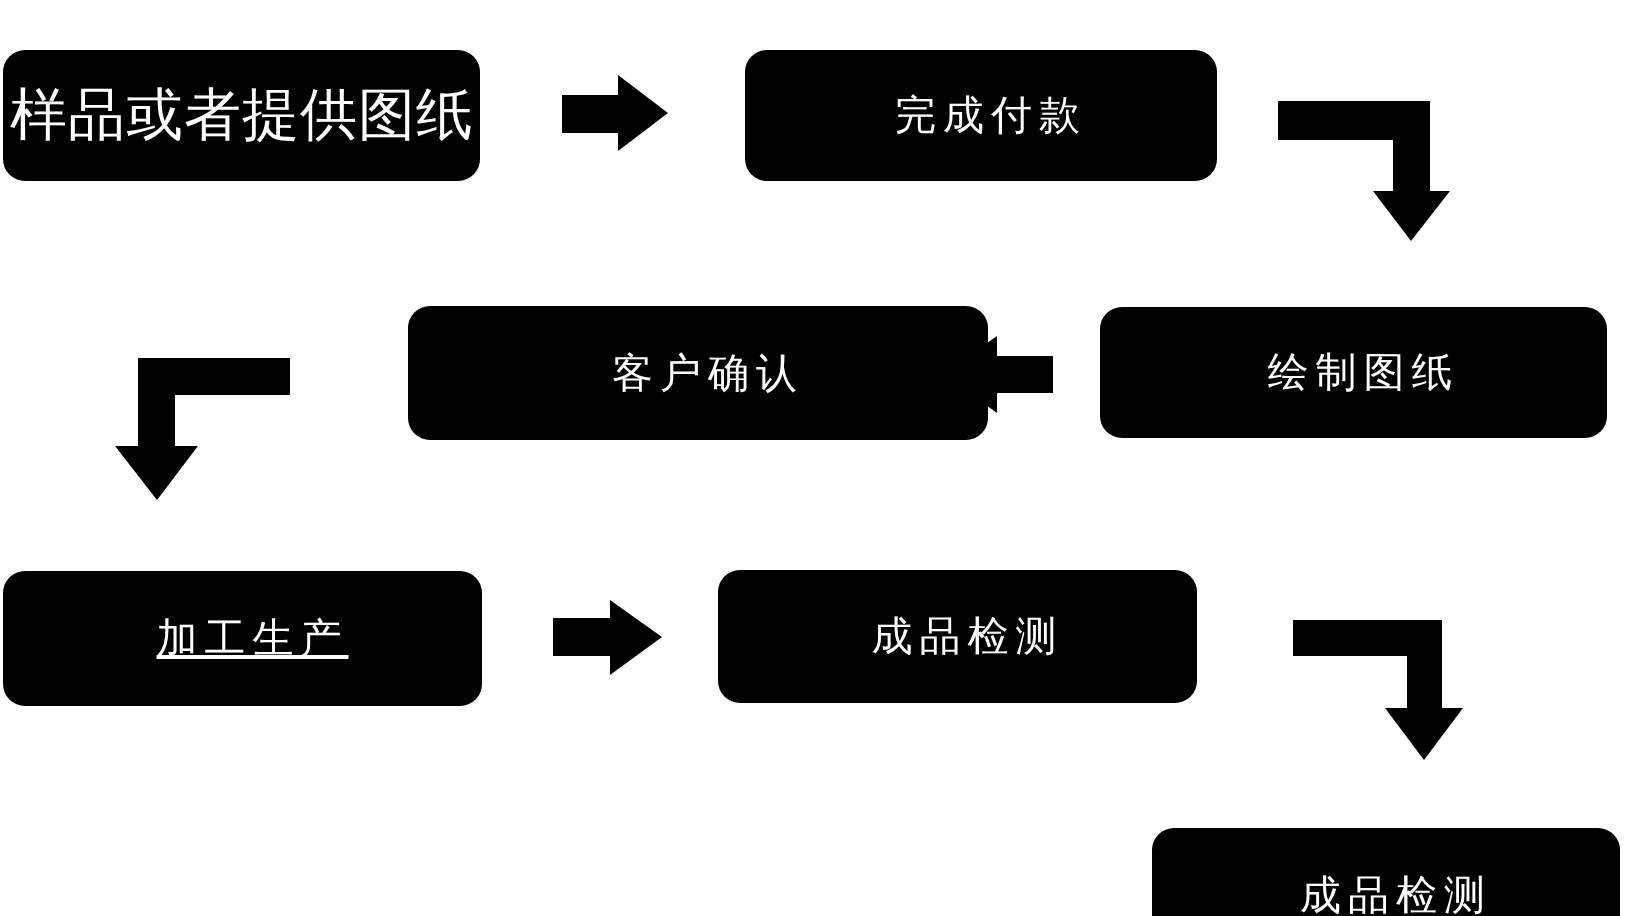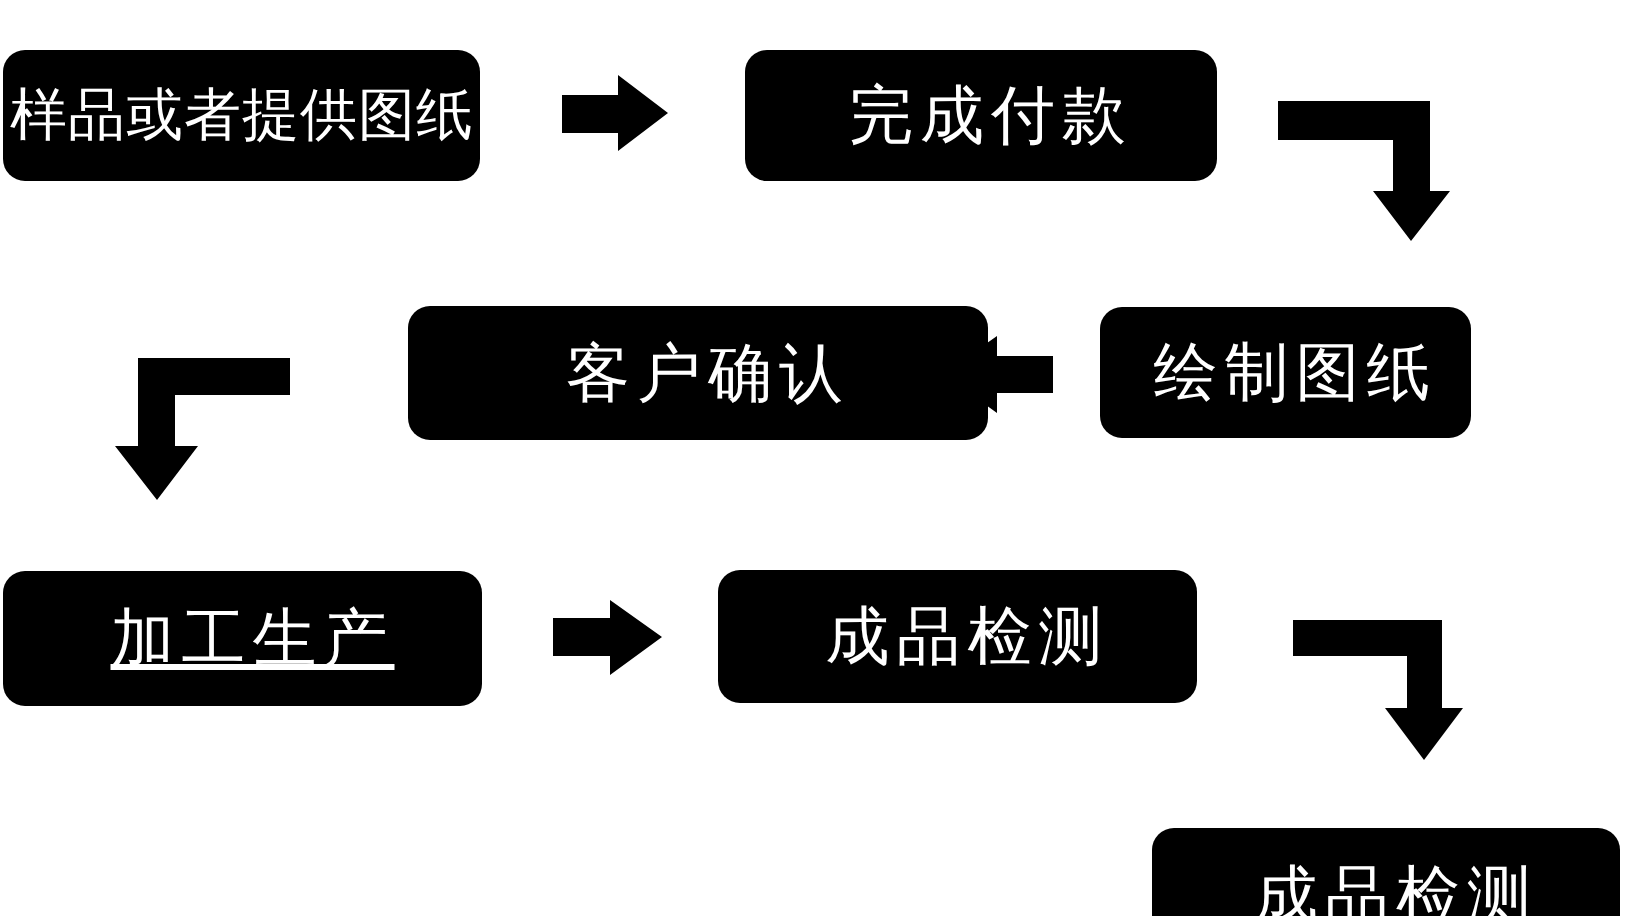--- a/index.html
+++ b/index.html
@@ -17,30 +17,30 @@
     margin-top: 48px;
   }
   .node {
     position: absolute;
     background: #000000;
     border-radius: 22px;
     display: flex;
     align-items: center;
     justify-content: center;
     color: #ffffff;
-    font-size: 64px;
+    font-size: 41px;
     font-weight: 500;
     letter-spacing: 7px;
     padding-left: 20px; 
     box-sizing: border-box;
     white-space: nowrap;
   }
   .node-1 { left: 3px;    top: 2px;   width: 477px; height: 131px; font-size: 57px; letter-spacing: 1px; padding-left: 1px; }
   .node-2 { left: 745px;  top: 2px;   width: 472px; height: 131px; }
-  .node-3 { left: 1100px; top: 259px; width: 371px; height: 131px; }
+  .node-3 { left: 1100px; top: 259px; width: 507px; height: 131px; }
   .node-4 { left: 408px;  top: 258px; width: 580px; height: 134px; }
   .node-5 { left: 3px;    top: 523px; width: 479px; height: 135px; text-decoration: underline; }
   .node-6 { left: 718px;  top: 522px; width: 479px; height: 133px; }
   .node-7 { left: 1152px; top: 780px; width: 468px; height: 135px; }
 
   .arrow {
     position: absolute;
     display: block;
   }
   .arrow path { fill: #000000; }

